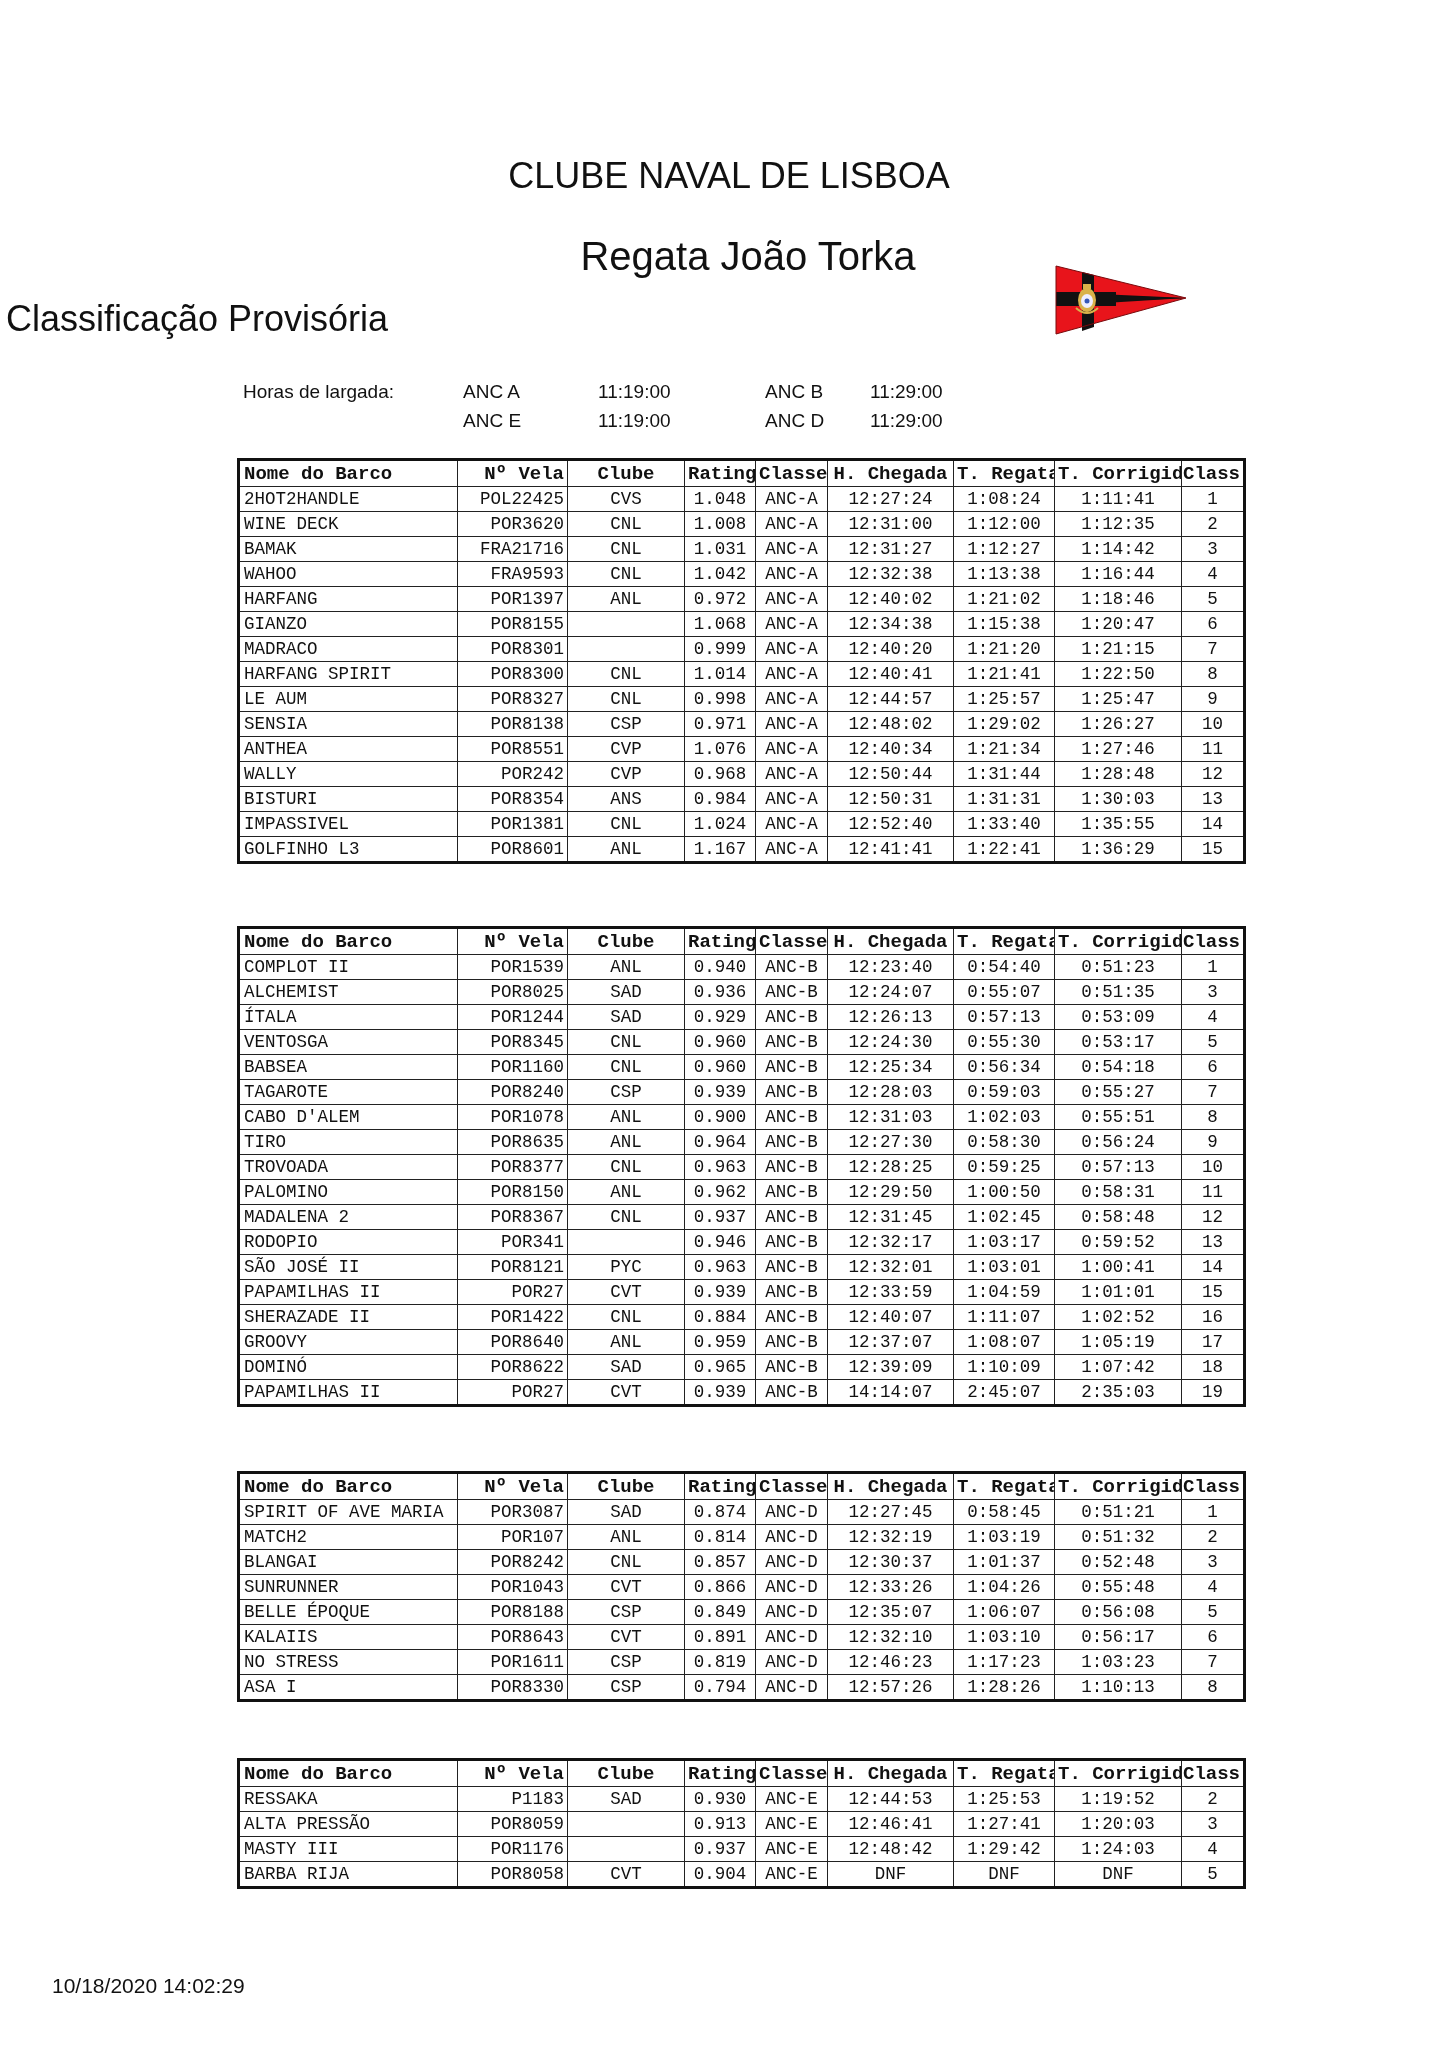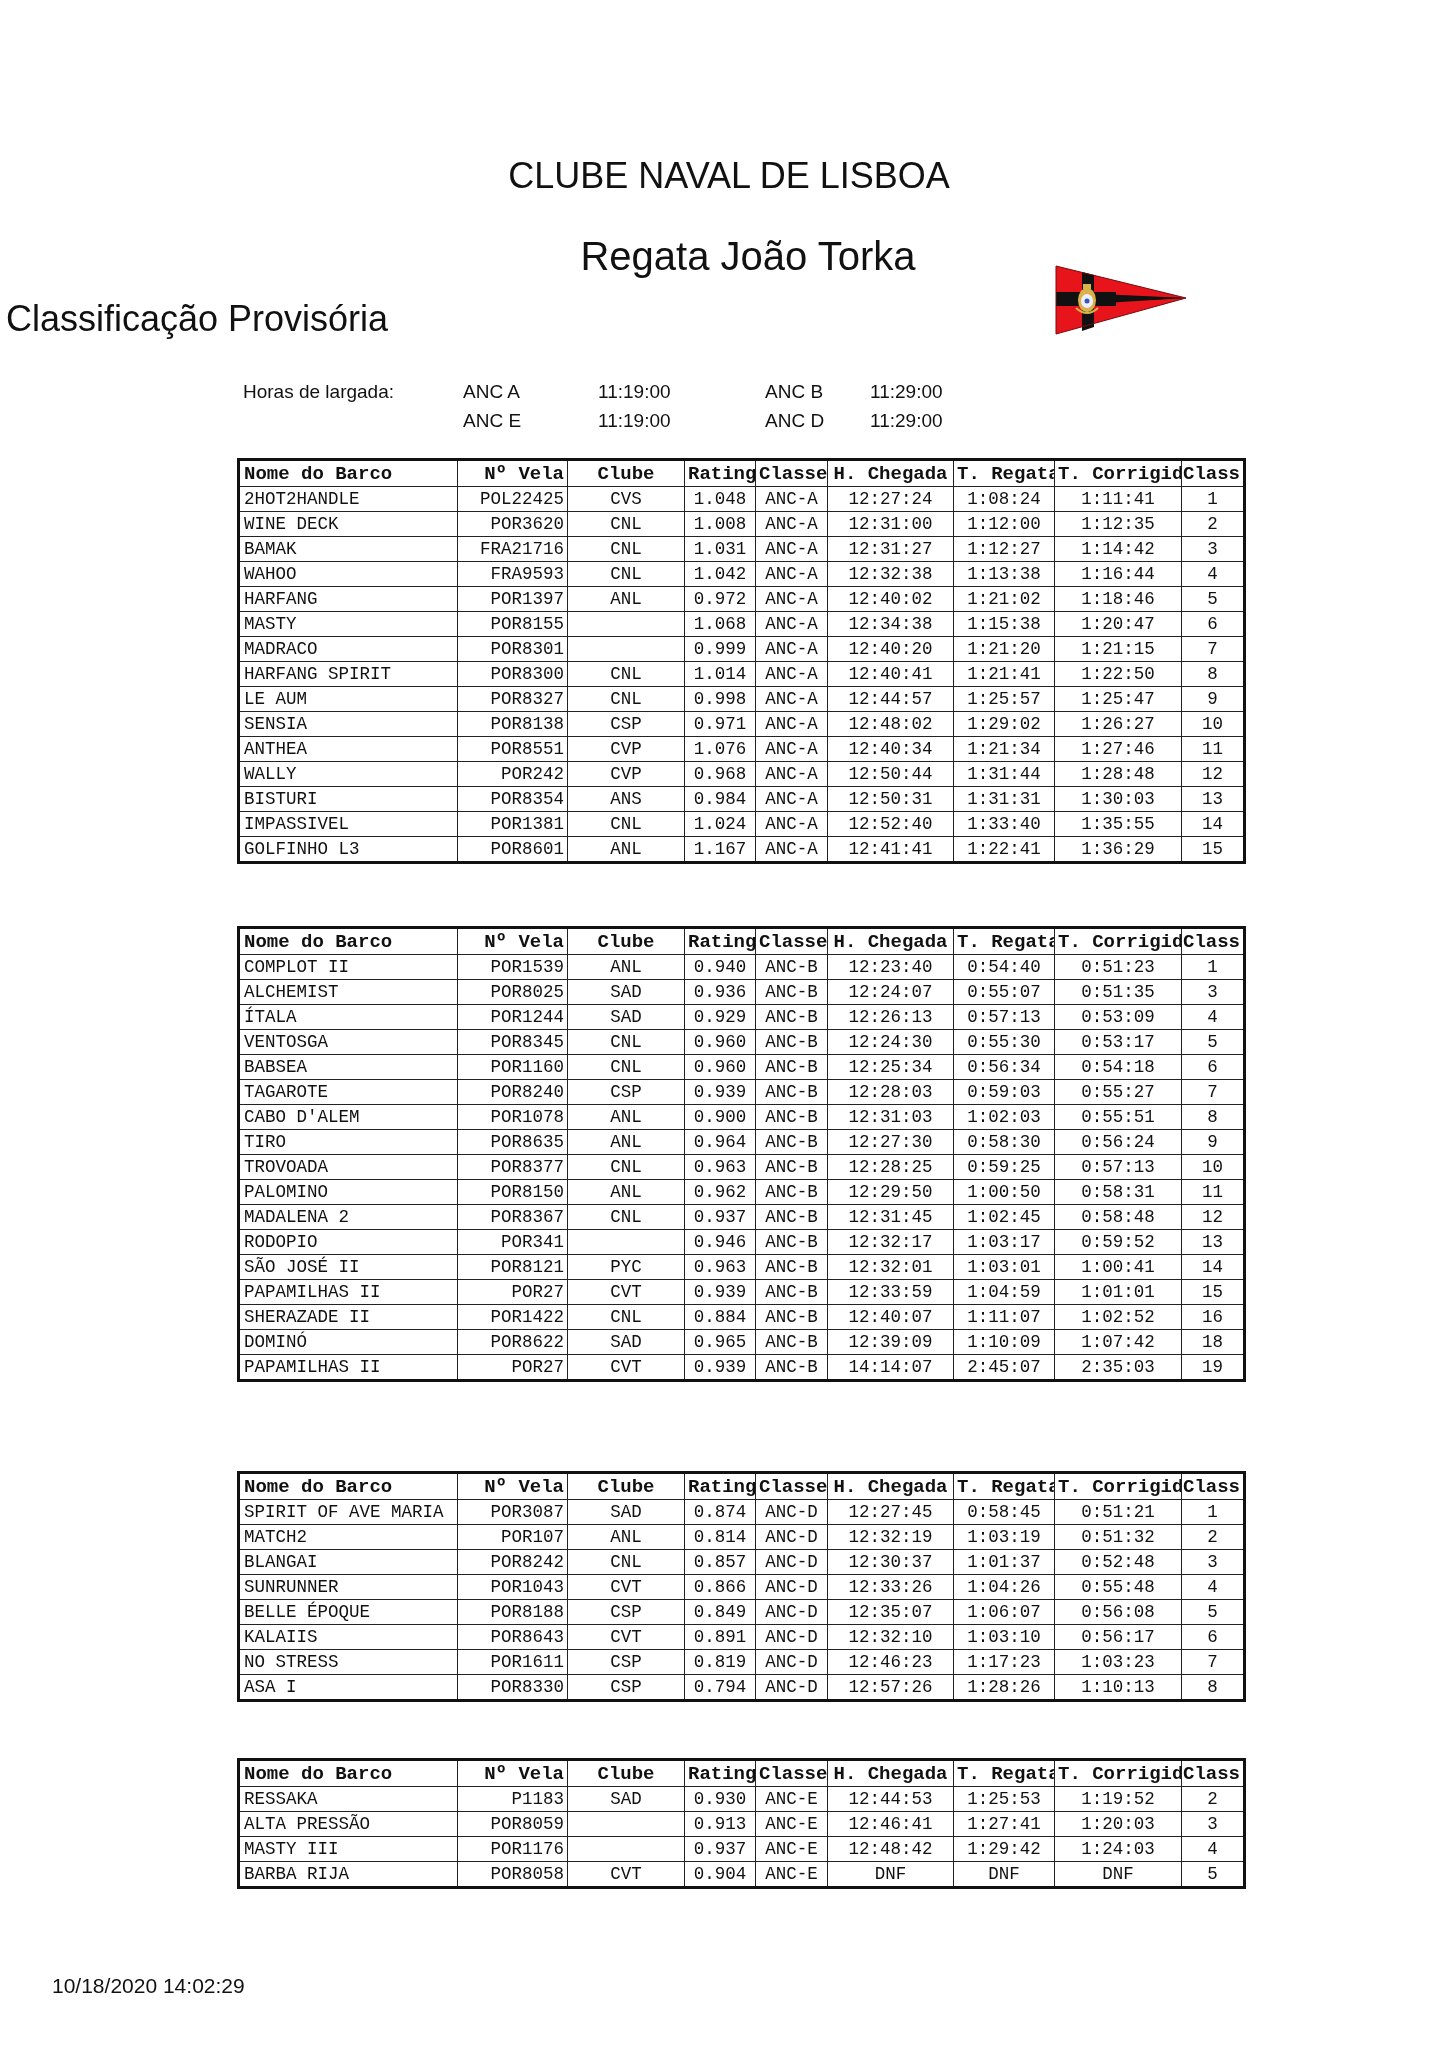--- a/index.html
+++ b/index.html
@@ -155,21 +155,21 @@
         <td class="sail">POR1397</td>
         <td class="c">ANL</td>
         <td class="rating">0.972</td>
         <td class="c">ANC-A</td>
         <td class="c">12:40:02</td>
         <td class="c">1:21:02</td>
         <td class="c">1:18:46</td>
         <td class="c">5</td>
       </tr>
       <tr>
-        <td class="name">MASTY</td>
+        <td class="name">GIANZO</td>
         <td class="sail">POR8155</td>
         <td class="c"></td>
         <td class="rating">1.068</td>
         <td class="c">ANC-A</td>
         <td class="c">12:34:38</td>
         <td class="c">1:15:38</td>
         <td class="c">1:20:47</td>
         <td class="c">6</td>
       </tr>
       <tr>
@@ -458,20 +458,31 @@
         <td class="sail">POR1422</td>
         <td class="c">CNL</td>
         <td class="rating">0.884</td>
         <td class="c">ANC-B</td>
         <td class="c">12:40:07</td>
         <td class="c">1:11:07</td>
         <td class="c">1:02:52</td>
         <td class="c">16</td>
       </tr>
       <tr>
+        <td class="name">GROOVY</td>
+        <td class="sail">POR8640</td>
+        <td class="c">ANL</td>
+        <td class="rating">0.959</td>
+        <td class="c">ANC-B</td>
+        <td class="c">12:37:07</td>
+        <td class="c">1:08:07</td>
+        <td class="c">1:05:19</td>
+        <td class="c">17</td>
+      </tr>
+      <tr>
         <td class="name">DOMINÓ</td>
         <td class="sail">POR8622</td>
         <td class="c">SAD</td>
         <td class="rating">0.965</td>
         <td class="c">ANC-B</td>
         <td class="c">12:39:09</td>
         <td class="c">1:10:09</td>
         <td class="c">1:07:42</td>
         <td class="c">18</td>
       </tr>

